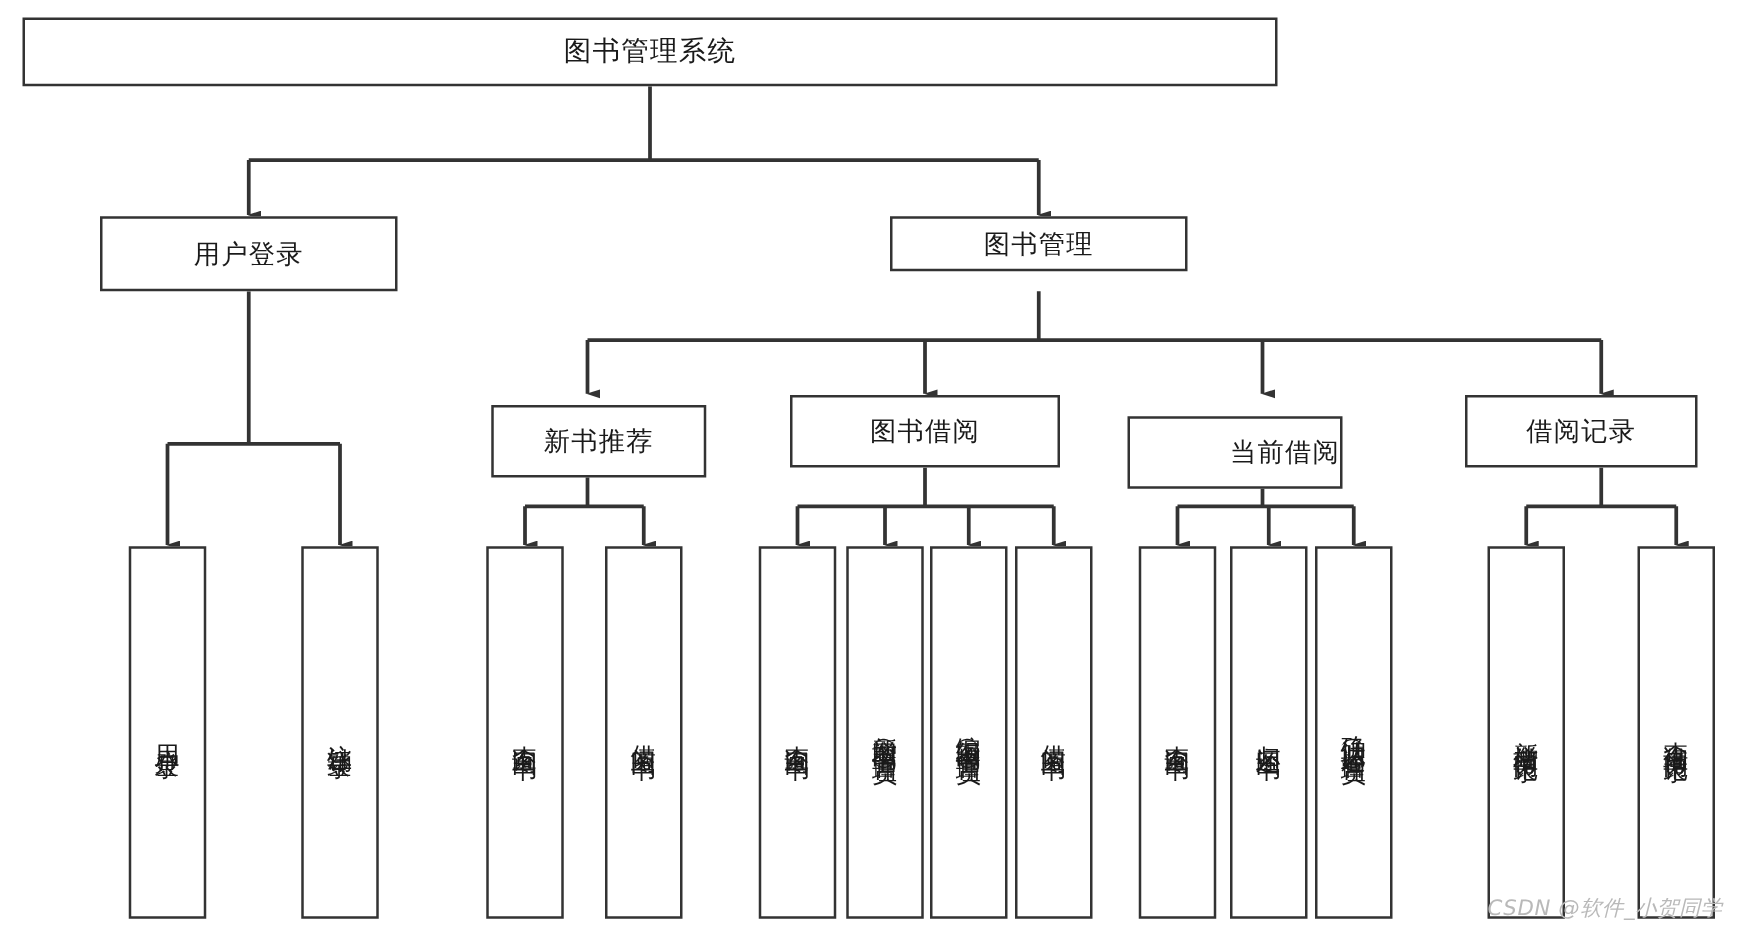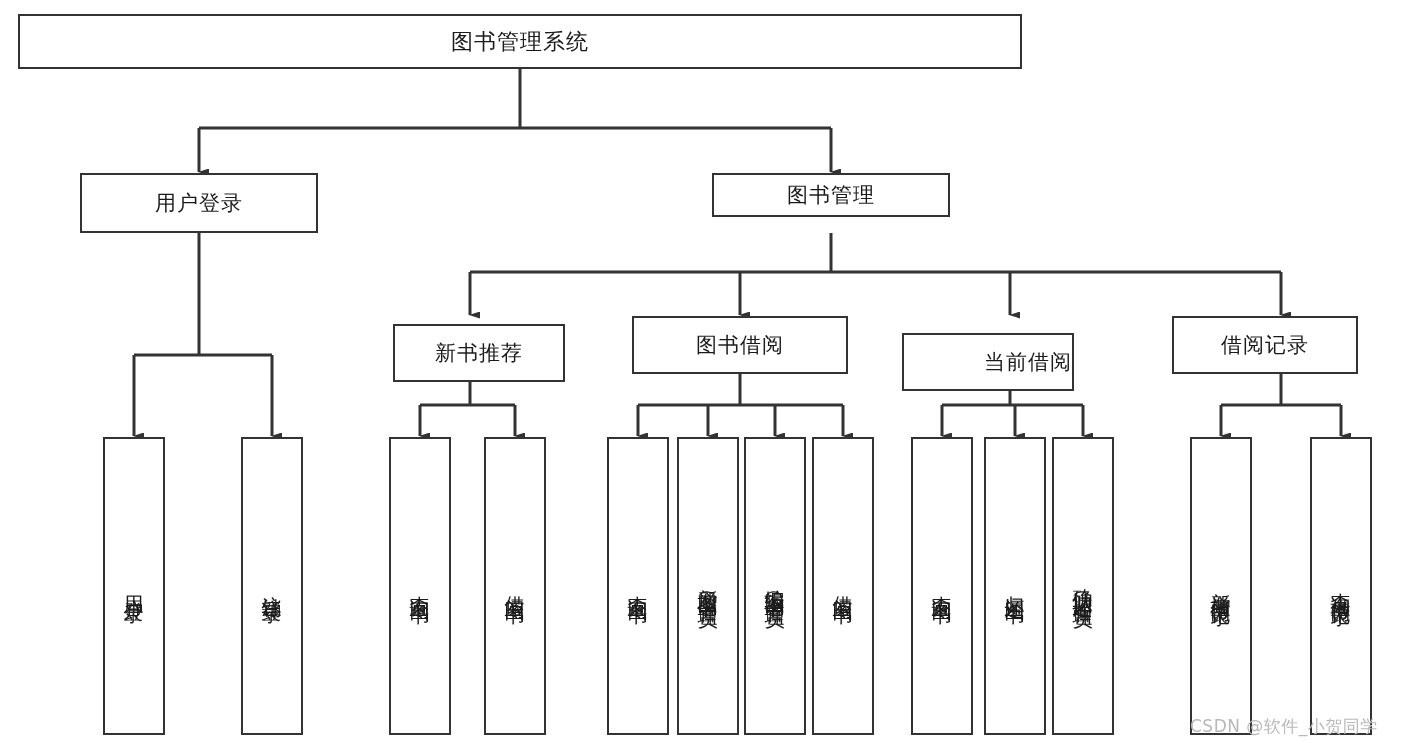--- a/index.html
+++ b/index.html
@@ -168,15 +168,15 @@
         <span class="node-label">确认归还（管理员）</span>
       </div>
       <div class="node leaf" style="left: 1190px; top: 437px; width: 62px; height: 298px;">
         <span class="node-label">新增借阅记录</span>
       </div>
       <div class="node leaf" style="left: 1310px; top: 437px; width: 62px; height: 298px;">
         <span class="node-label">查询借阅记录</span>
       </div>
     </div>
 
-  <div class="watermark" style="left: 1190px; top: 715px; color: rgb(185, 185, 185);">CSDN @软件_小贺同学</div>
+  <div class="watermark" style="left: 1190px; top: 715px; color: rgb(185, 185, 185); font-style: italic;">CSDN @软件_小贺同学</div>
 
 </div>
 
 </body></html>

